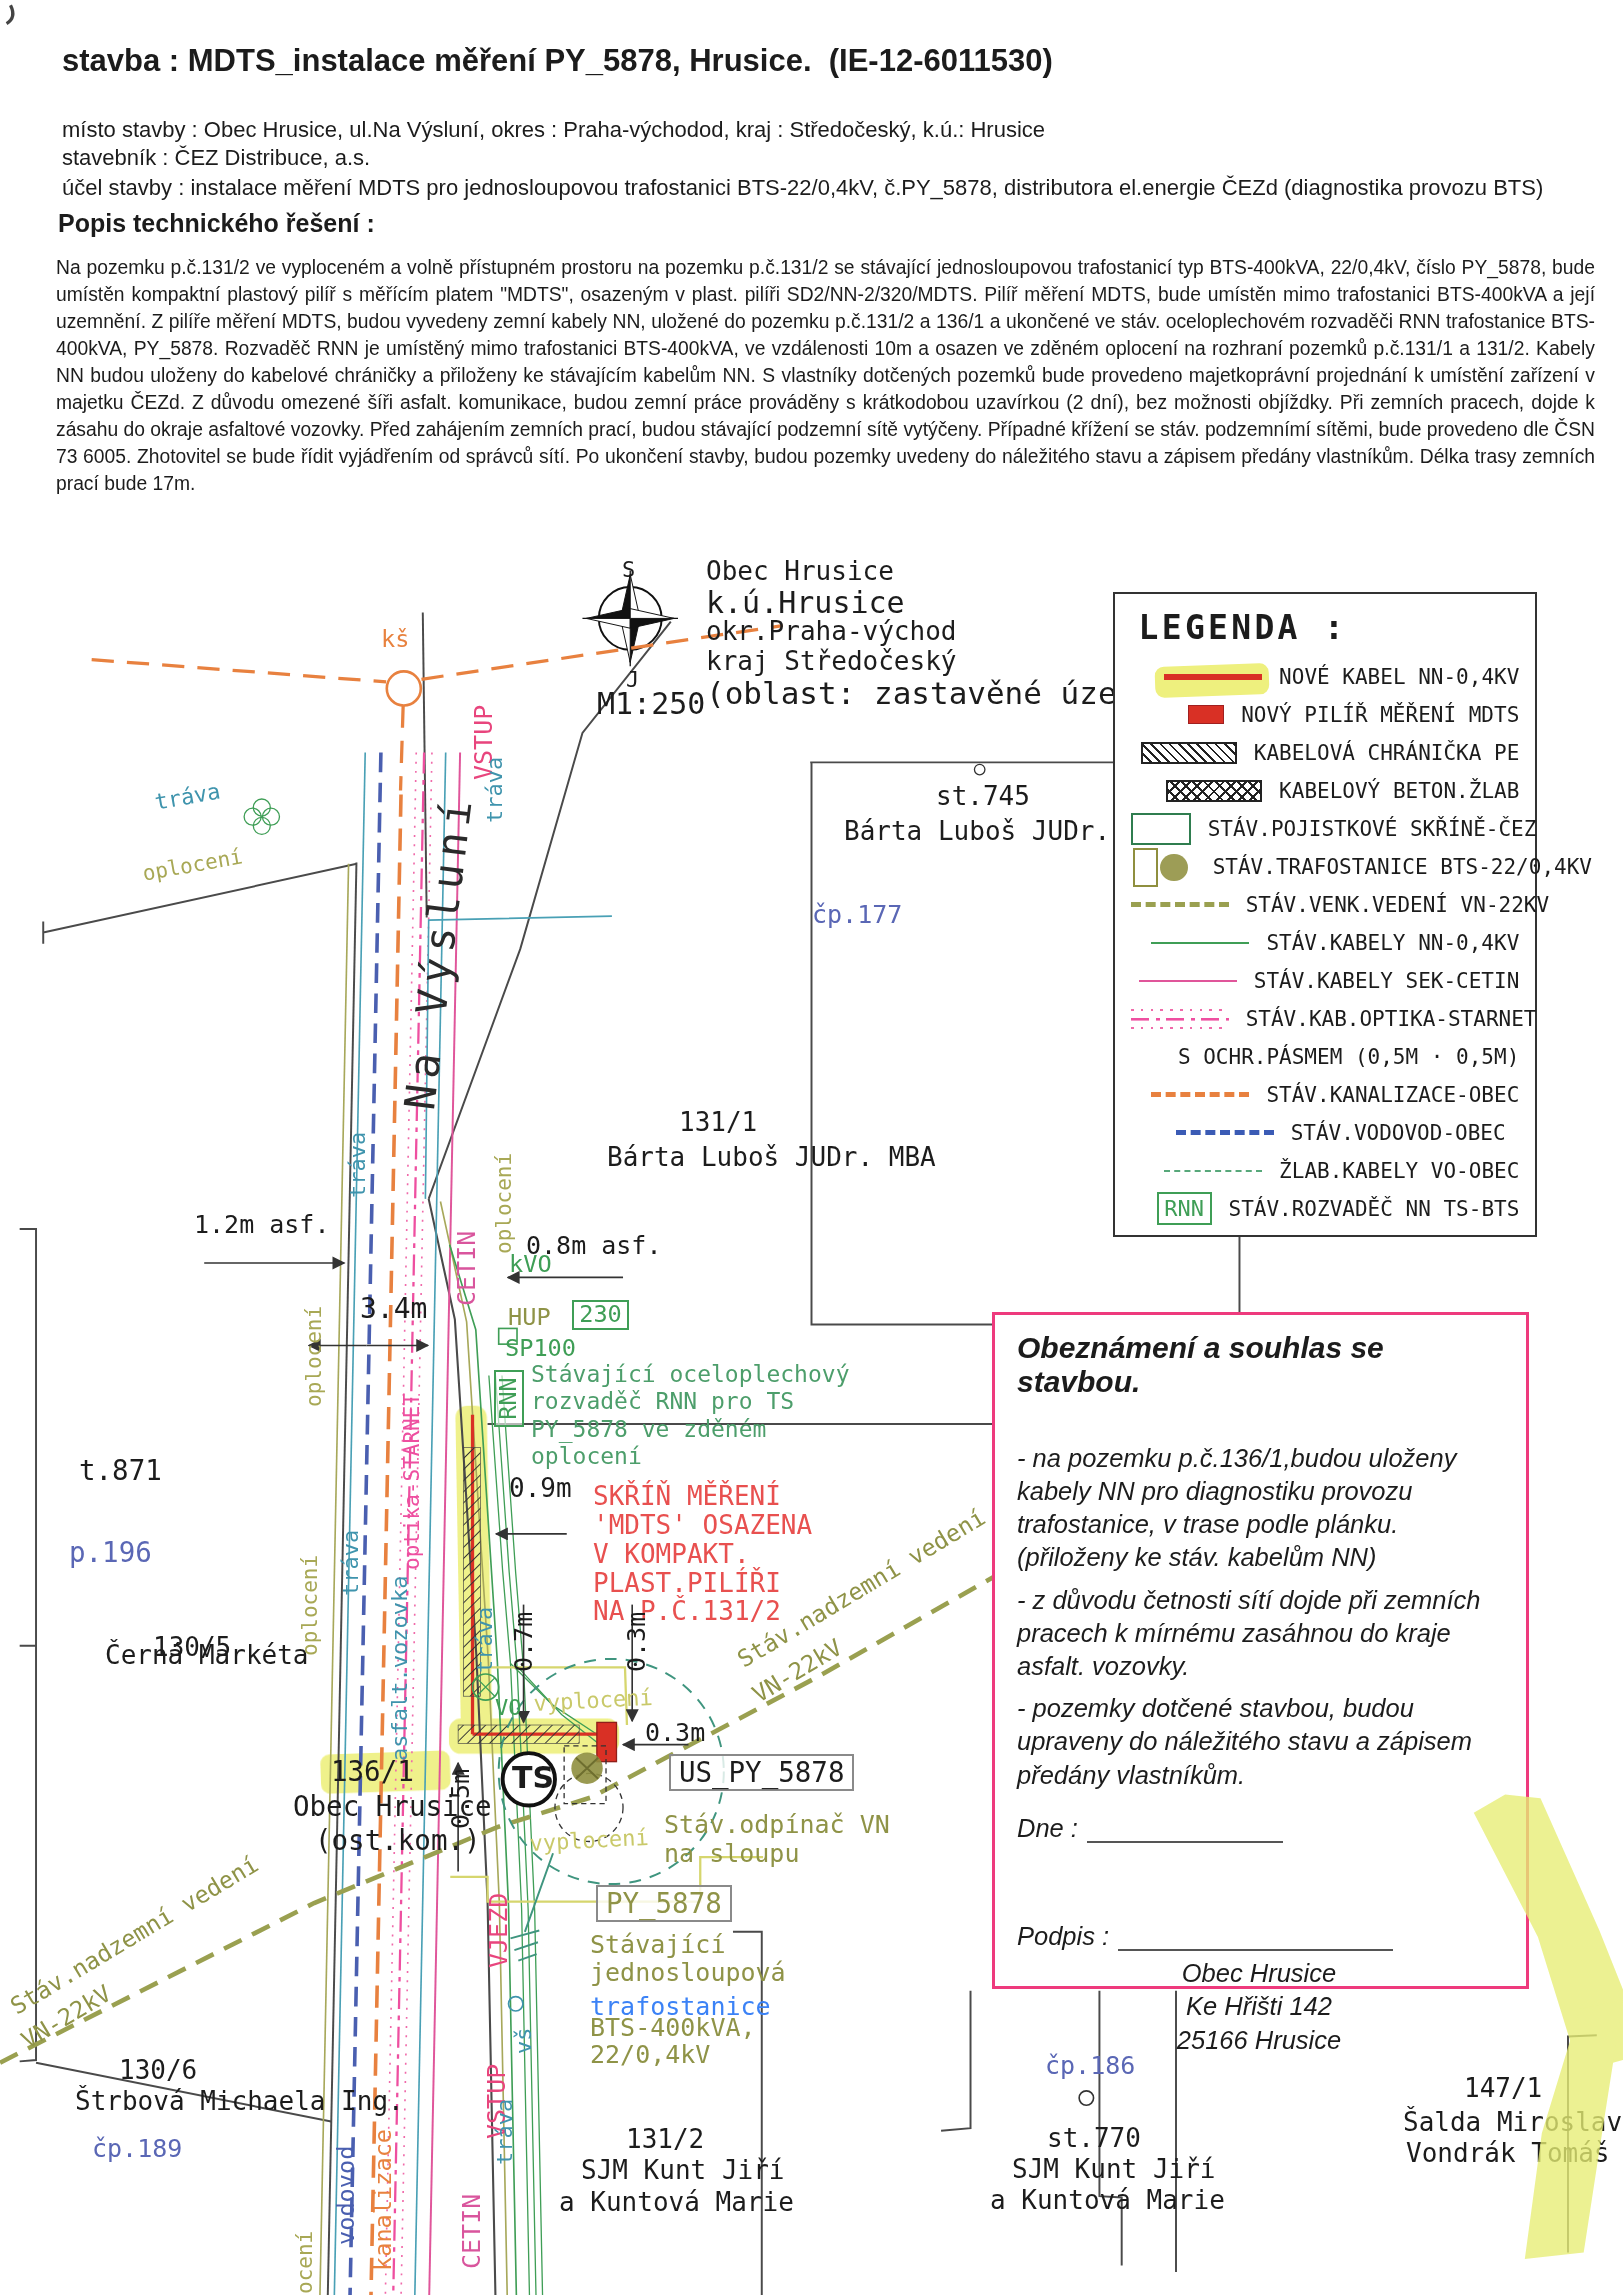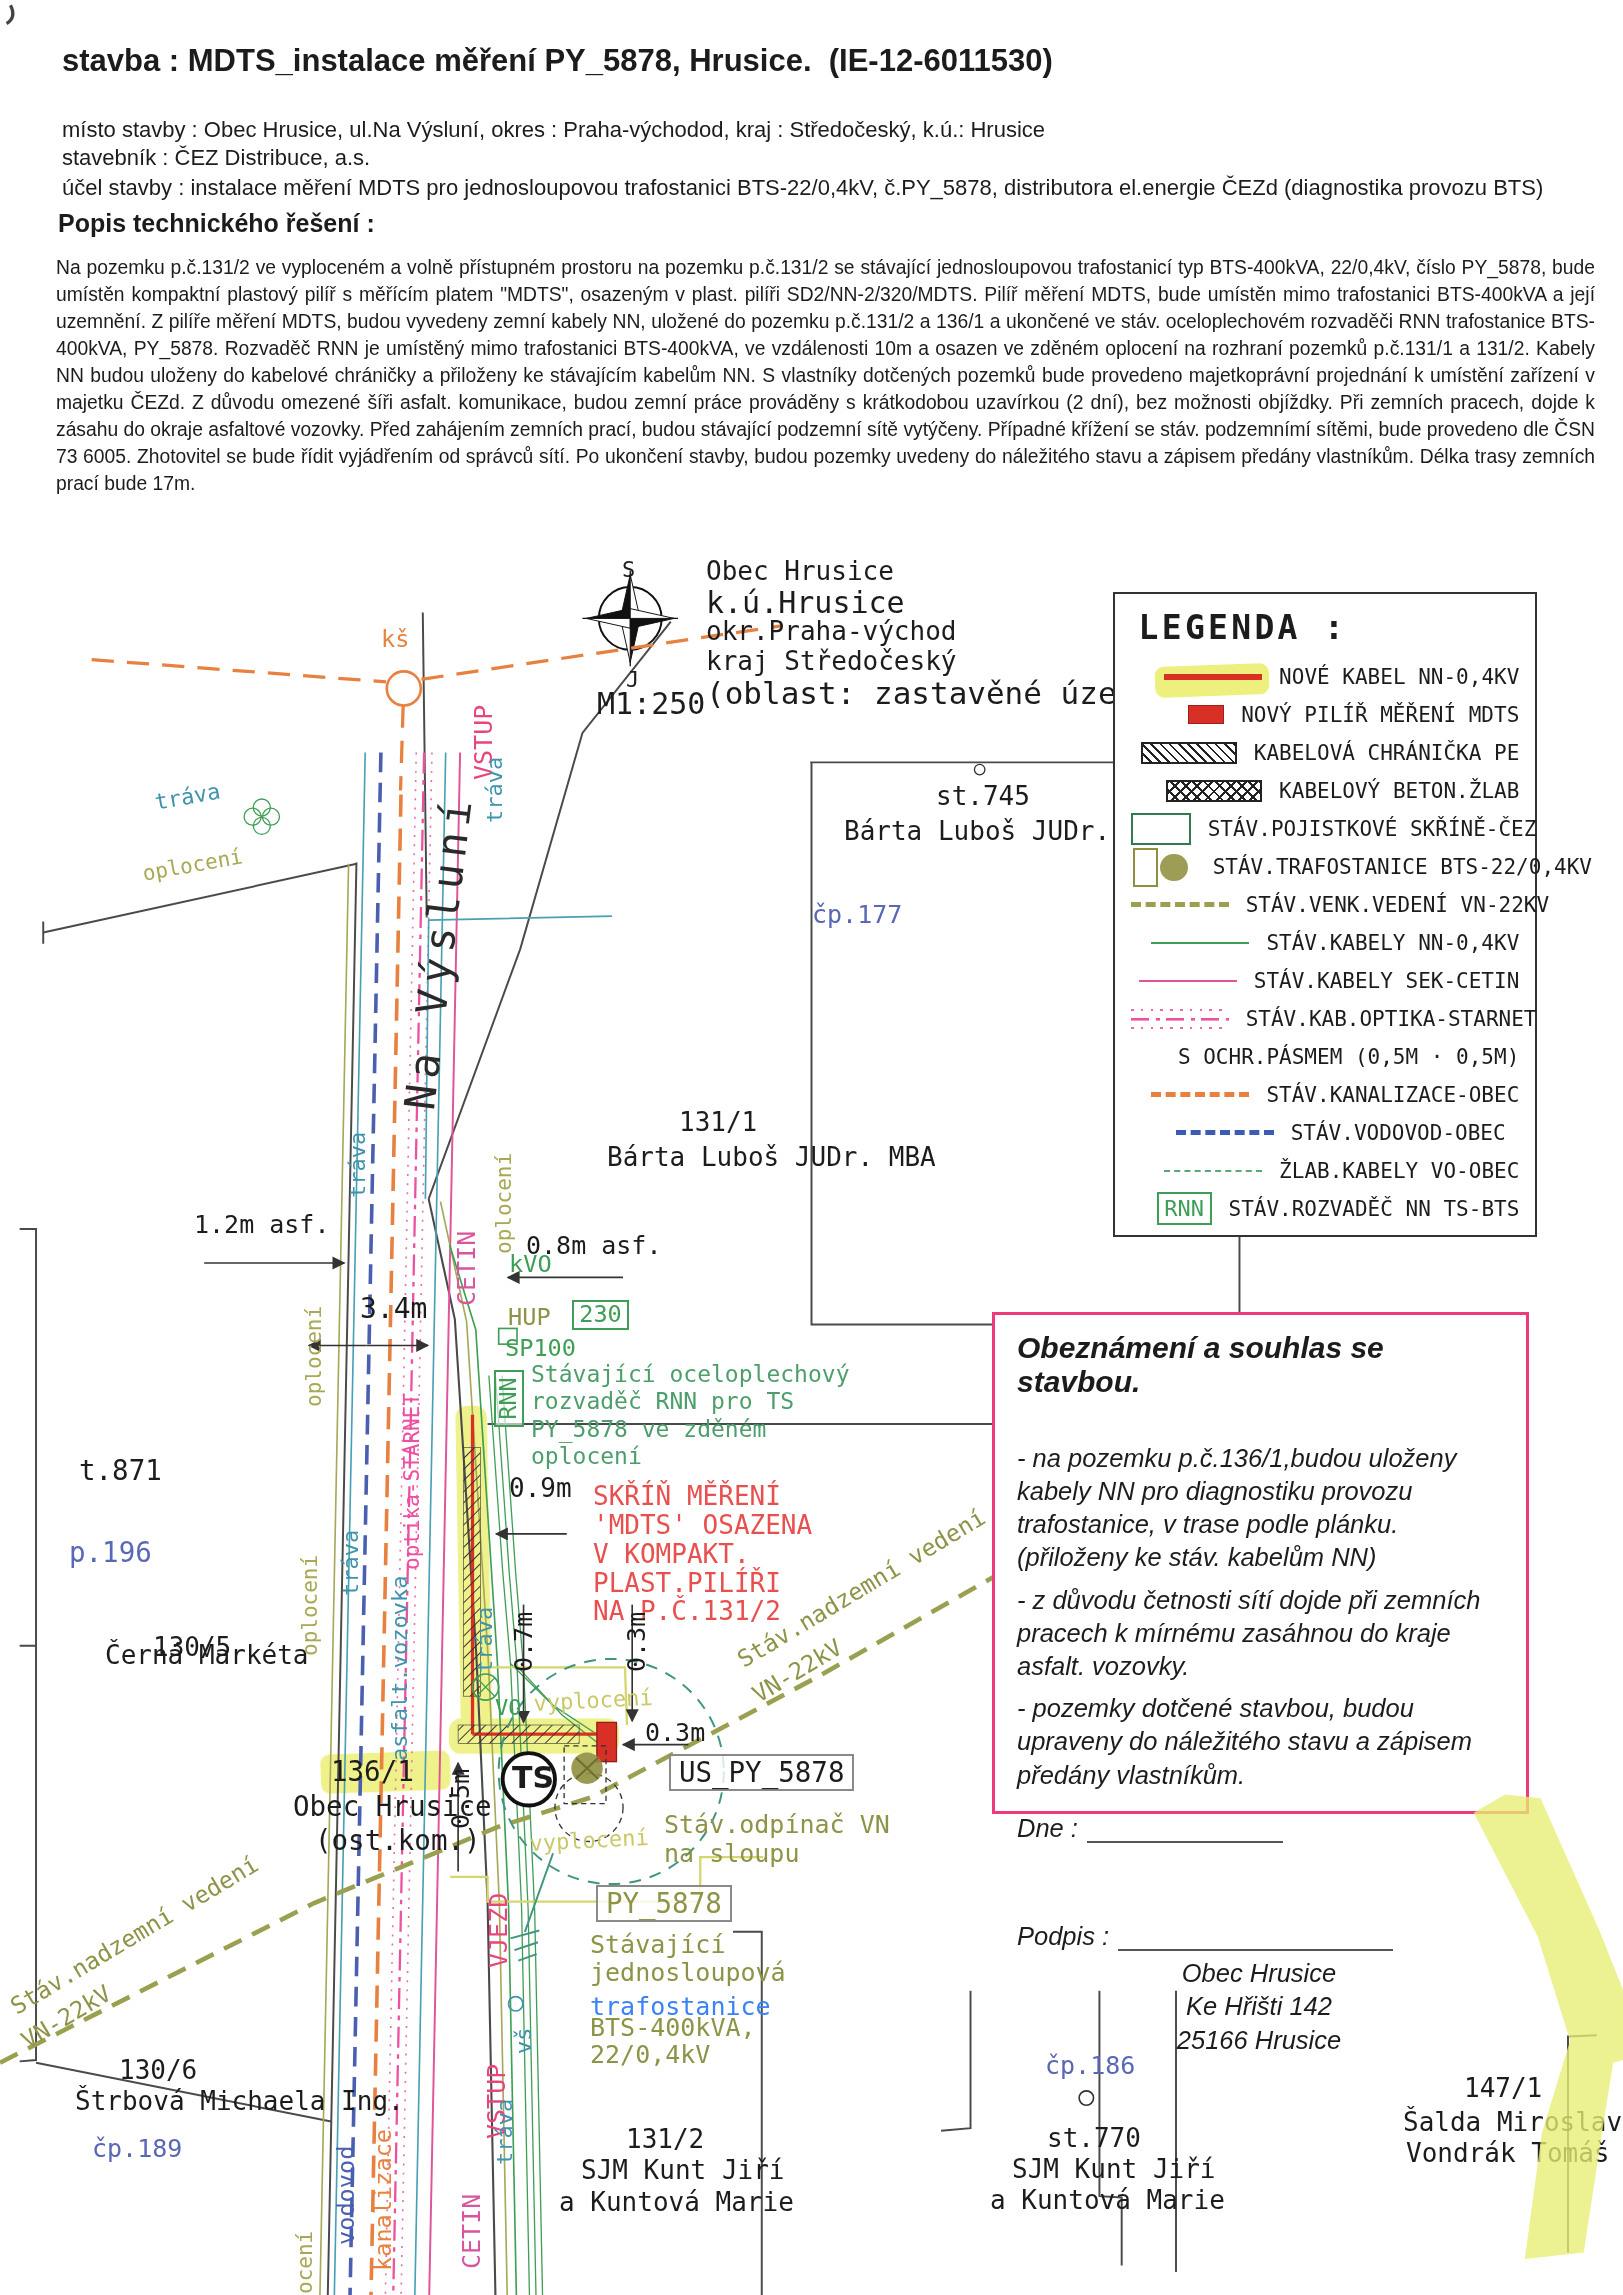--- a/index.html
+++ b/index.html
@@ -53,21 +53,21 @@
       background:
         repeating-linear-gradient(90deg,#f06aaa 0 2.6px,transparent 2.6px 9.8px) top left/100% 2px no-repeat,
         repeating-linear-gradient(90deg,#ee4fa0 0 18.3px,transparent 18.3px 25px,#ee4fa0 25px 29px,transparent 29px 35px) center/100% 2.6px no-repeat,
         repeating-linear-gradient(90deg,#f06aaa 0 2.6px,transparent 2.6px 9.8px) bottom left/100% 2px no-repeat;}
   .sym-kanalizace{width:98px;border-top:5.2px dashed #e8813f;}
   .sym-vodovod{width:98px;border-top:5.9px dashed #3b5bb5;}
   .sym-vo{width:98px;border-top:2.6px dashed #57a87a;}
   .sym-rnn{width:51px;height:29px;border:2px solid #3f9e56;color:#3f9e56;display:flex;align-items:center;
            justify-content:center;font-family:"DejaVu Sans Mono",monospace;font-size:22px;}
   
-  #notice{position:absolute;left:992px;top:1312px;width:537px;height:502px;z-index:3;background:#fff;
+  #notice{position:absolute;left:992px;top:1312px;width:537px;height:677px;z-index:3;background:#fff;
           border:3.3px solid #ee3a7d;box-sizing:border-box;padding:15.7px 22px;font-style:italic;}
   #notice h2{margin:0 0 18.3px 0;font-size:30px;font-style:italic;}
   #notice p{margin:0 0 9.2px 0;font-size:25.5px;line-height:1.3;}
   #notice .gap{height:25px;}
   .uline{display:inline-block;border-bottom:2px solid #555;height:1em;vertical-align:bottom;margin-left:9.2px;}
   #notice-address{margin:6.5px 0 0 98px;width:288px;text-align:center;font-size:25.5px;line-height:1.3;}
   .sigrow{font-size:25.5px;margin-top:22px;}
   
   #svg-bg{position:absolute;left:0;top:0;z-index:1;}
   #svg-top{position:absolute;left:0;top:0;z-index:4;pointer-events:none;}

